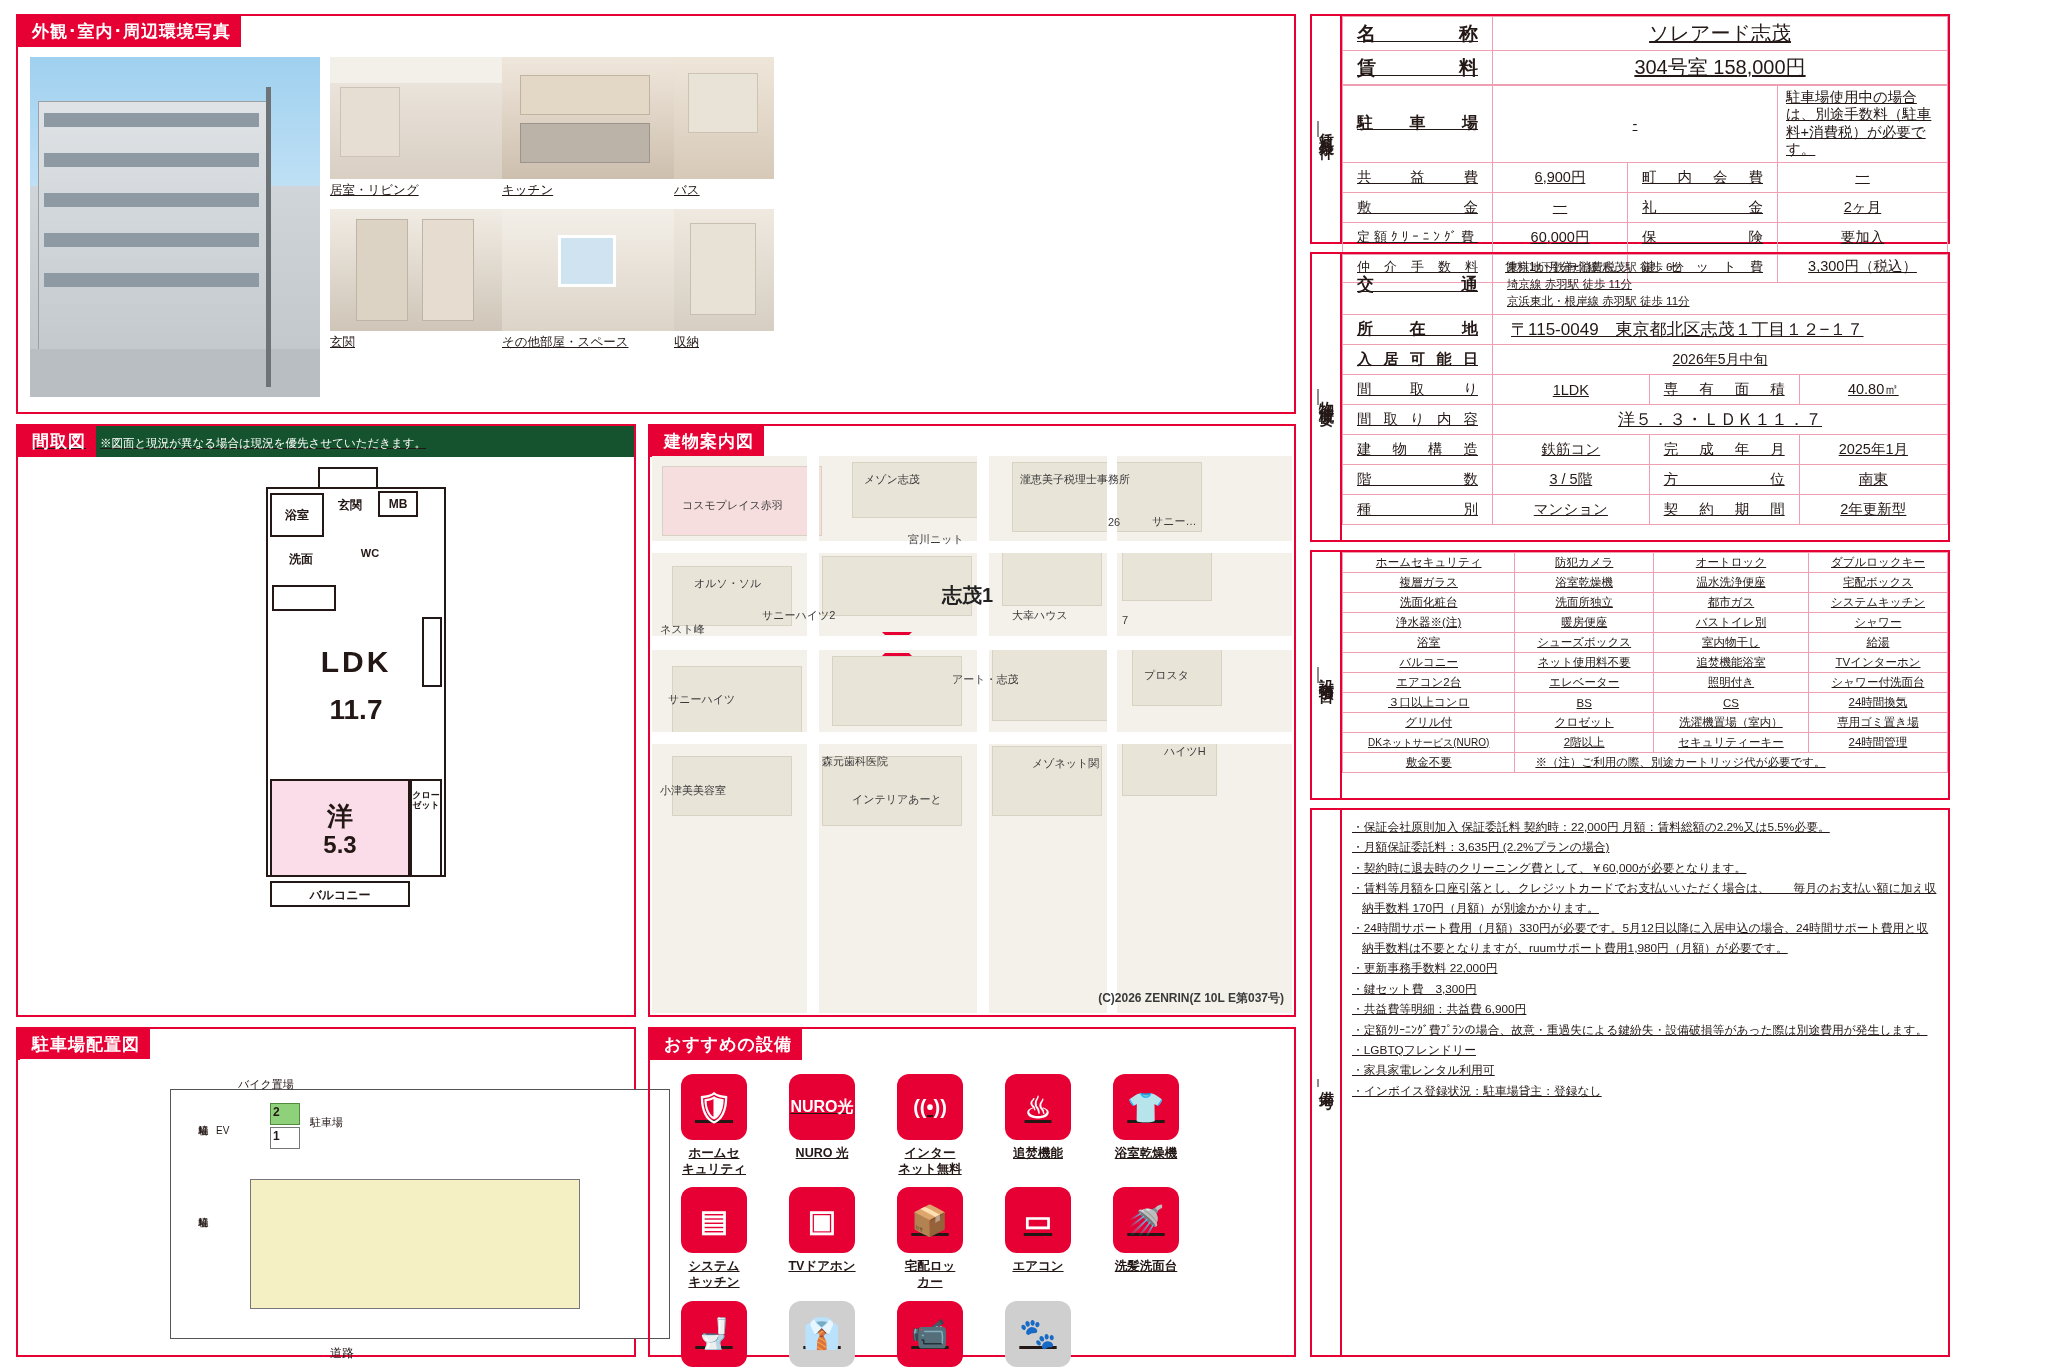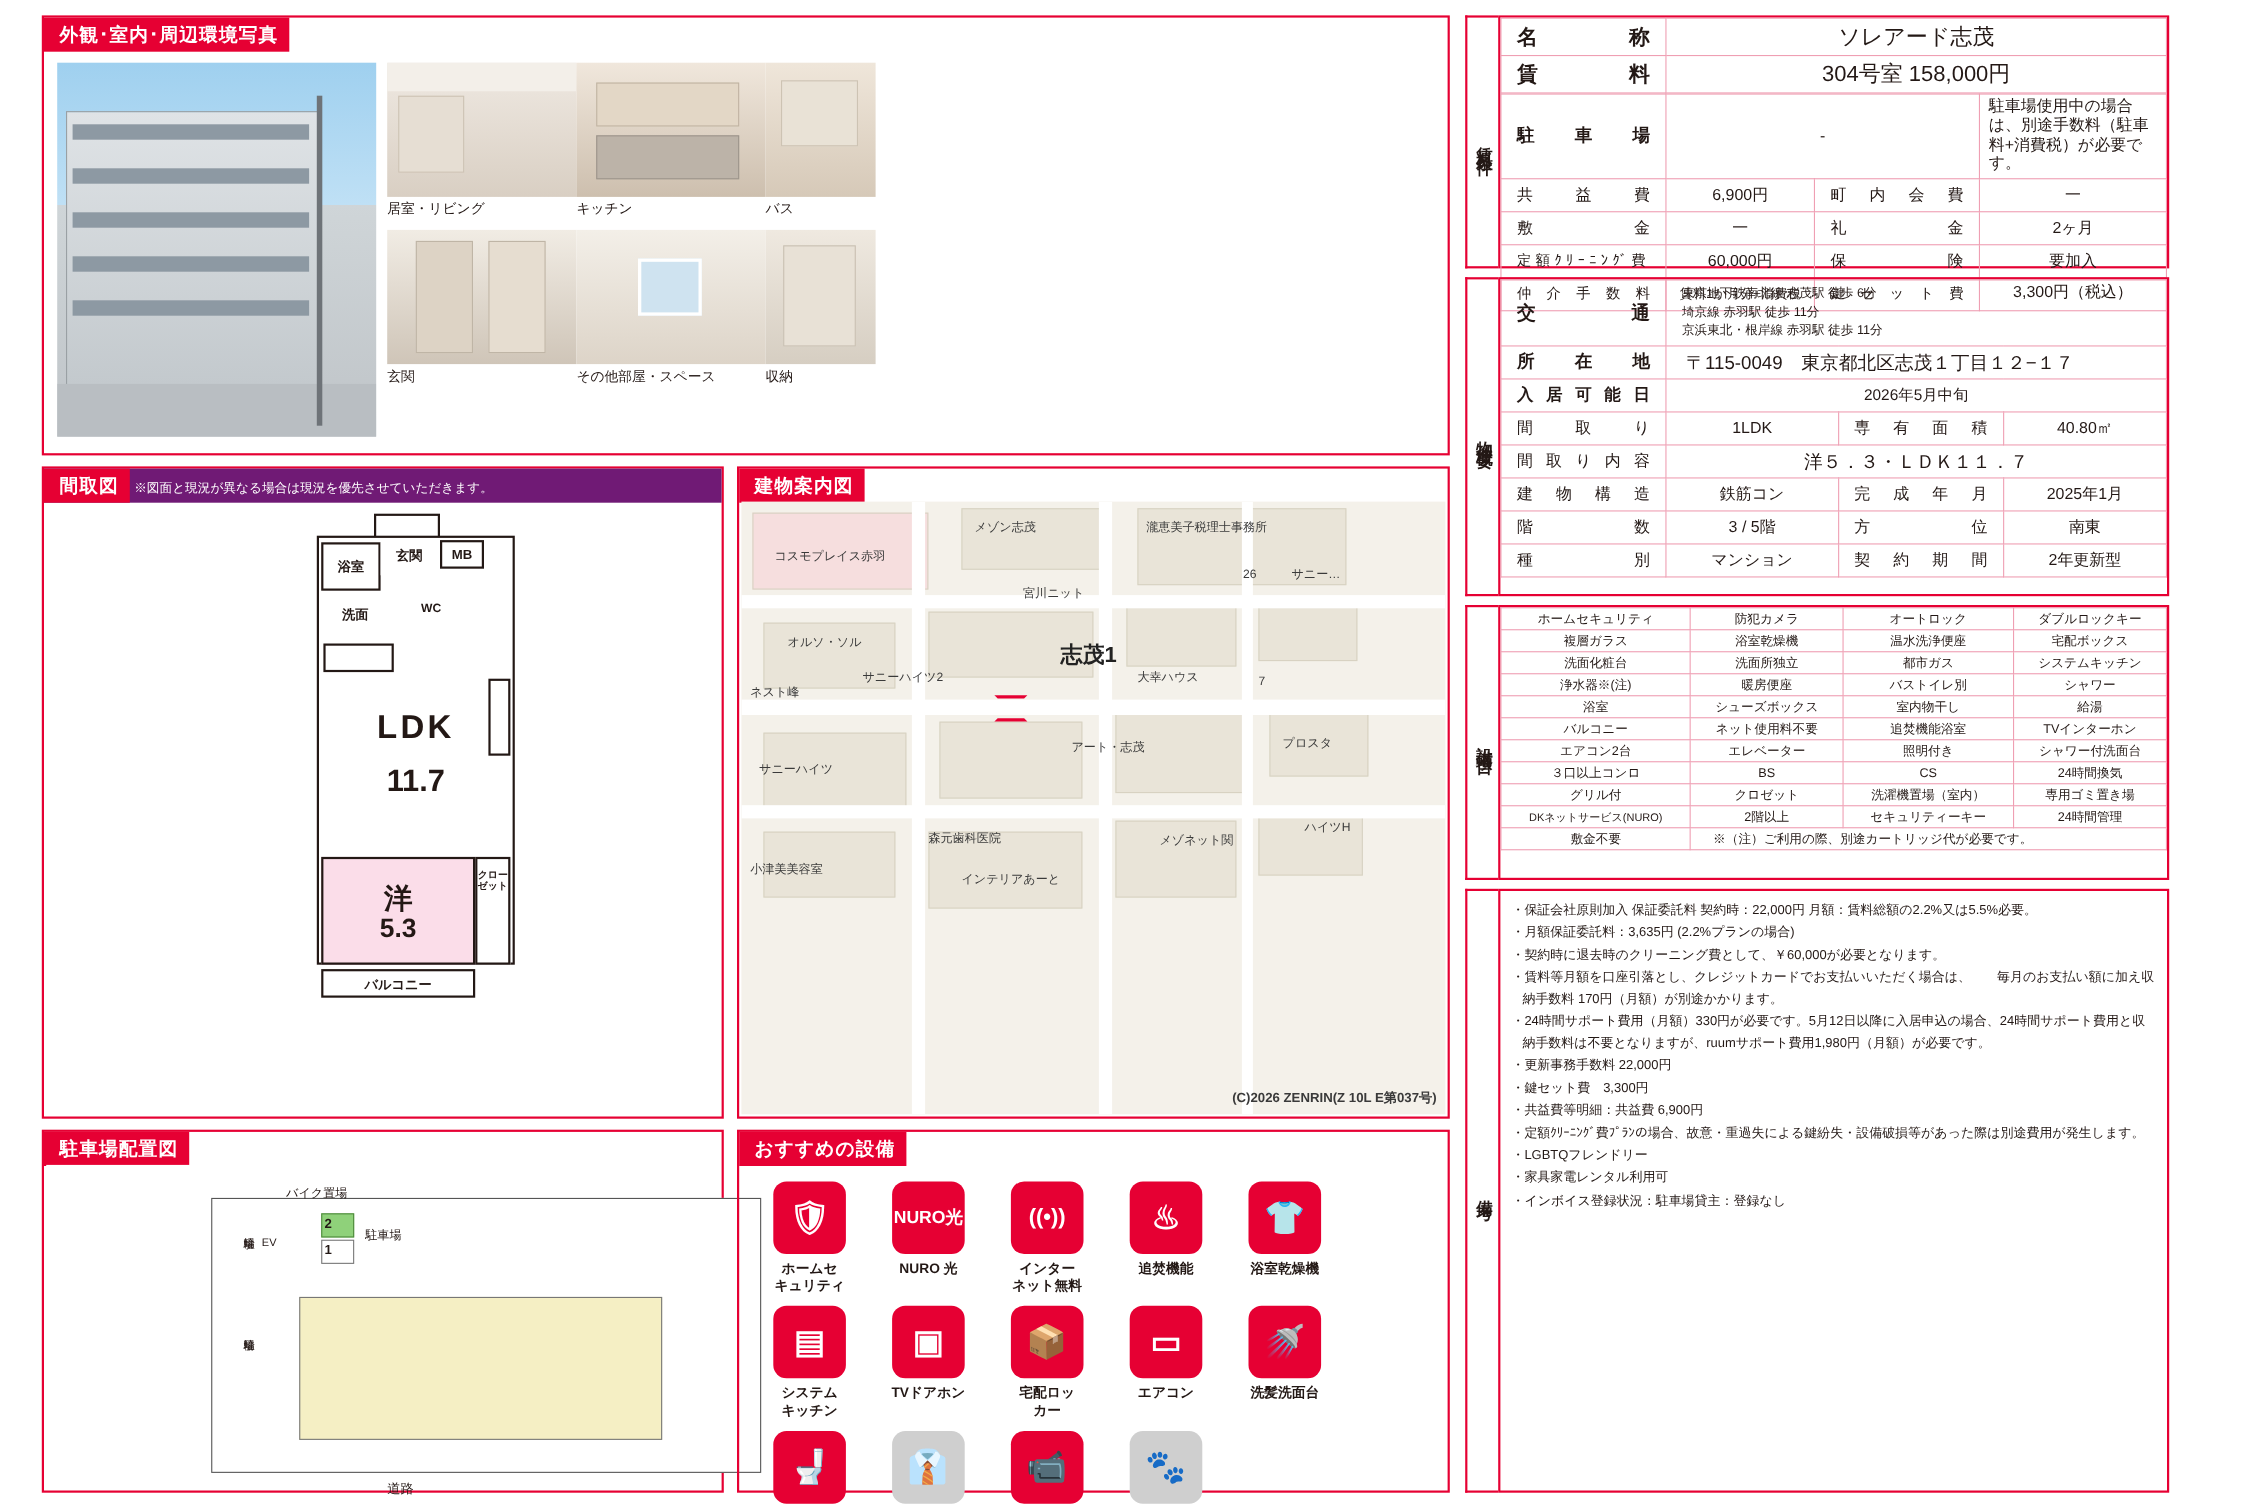--- a/index.html
+++ b/index.html
@@ -6,33 +6,33 @@
   html, body { margin:0; padding:0; }
   body {
     width: 2056px; height: 1371px;
     background: #ffffff;
     font-family: "Liberation Sans", sans-serif;
     color: #231815;
     font-size: 13px;
     position: relative;
     overflow: hidden;
   }
-  .sheet { position:absolute; inset:0; padding: 14px 22px 14px 38px; }
+  .sheet { position:absolute; inset:0; padding: 14px 22px 14px 16px; text-decoration: underline; }
   .cols { display:flex; gap: 14px; height: 100%; }
   .left { width: 1280px; display:flex; flex-direction:column; gap:10px; }
   .right { width: 640px; display:flex; flex-direction:column; gap:8px; }
 
   
   .sec { border: 2px solid #e60033; position: relative; }
   .sec-hd {
     background: #e60033; color:#fff; font-weight:bold;
     font-size: 17px; padding: 4px 10px 4px 14px; letter-spacing:1px;
     display:inline-block;
   }
-  .sec-hd-row { background:#701a75; display:flex; align-items:baseline; }
+  .sec-hd-row { background:#14532d; display:flex; align-items:baseline; }
   .sec-hd-note { color:#fff; font-size:11.5px; padding-left:4px; font-weight:normal; }
 
   
   .photos { padding: 10px 12px 8px 12px; display:flex; gap: 10px; }
   .photo-main { width: 290px; }
   .cap { font-size: 12.5px; margin-top:3px; }
   .photo-grid { display:flex; }
 
   
   .imgbox { position:relative; overflow:hidden; background:#dcdcdc; }

